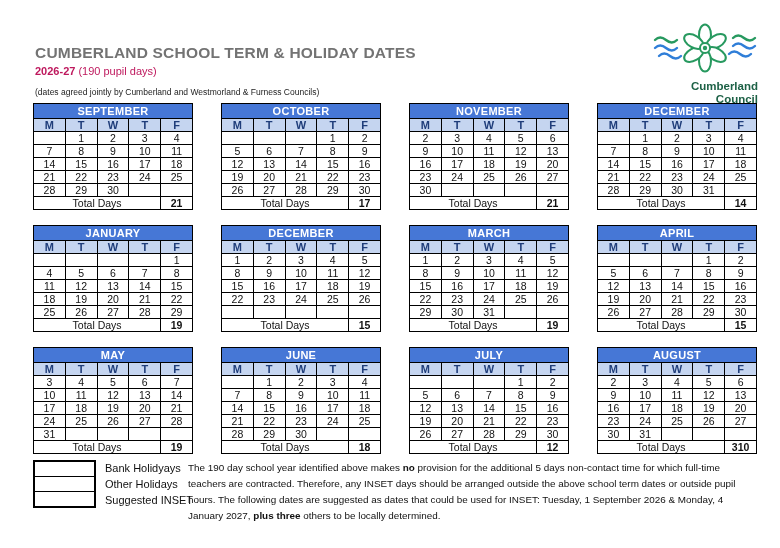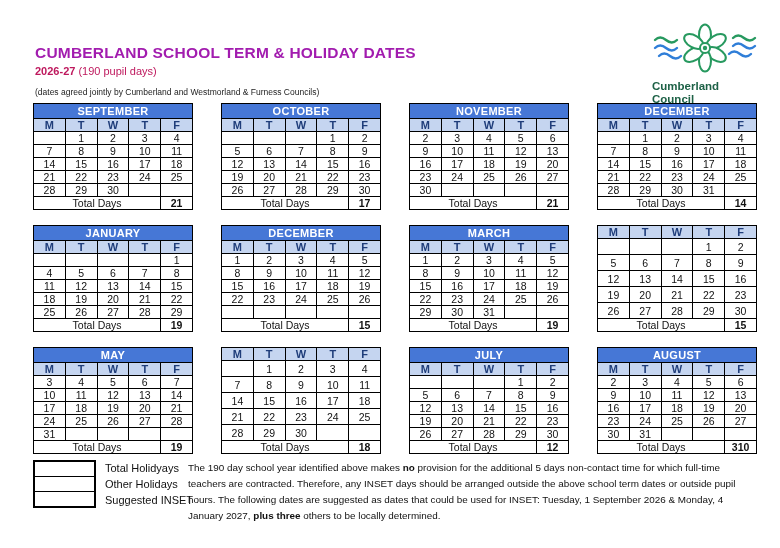--- a/index.html
+++ b/index.html
@@ -2,27 +2,27 @@
 <html style="--month-header: #4677d6; --light-blue: #c5d5f0; --bank-holiday: #62cdec; --other-holiday: #5bd712; --suggested-inset: #f2c94c;"><head>
 <meta charset="utf-8">
 <style>
   * { margin:0; padding:0; box-sizing:border-box; }
   html,body { background:#fff; }
   body { font-family:"Liberation Sans", sans-serif; }
   .page { position:relative; width:780px; height:548px; background:#fff; overflow:hidden; }
 
   
   .hdr { position:absolute; left:35px; top:44px; }
-  .hdr .title { font-size:15.5px; font-weight:bold; color:#a21caf; letter-spacing:.2px; }
+  .hdr .title { font-size:15.5px; font-weight:bold; color:#737373; letter-spacing:.2px; }
   .hdr .subtitle { font-size:11px; color:#be185d; margin-top:3px; }
   .hdr .subtitle .yr { font-weight:bold; }
   .hdr .note { font-size:8.5px; color:#222; margin-top:10px; }
 
   
-  .logo { position:absolute; left:652px; top:22px; width:106px; text-align:left; }
+  .logo { position:absolute; left:652px; top:22px; width:106px; text-align:right; }
   .logo .logo-text { font-size:11.5px; font-weight:bold; color:#1d6146; line-height:12.5px; margin-top:2px; }
 
   
   .months-grid { position:absolute; left:33px; top:103px; width:688px;
     display:grid; grid-template-columns:repeat(4,160px); column-gap:28px; row-gap:15px;border-radius:29px; }
   table.month { border-collapse:collapse; table-layout:fixed; width:160px;
     border:1.5px solid #000; }
   table.month th, table.month td { border:1px solid #000; text-align:center; overflow:hidden; }
   th.mh { background:var(--month-header); color:#fff; font-size:11px; font-weight:bold;
     height:15px; line-height:14px; letter-spacing:.3px; }
@@ -503,20 +503,23 @@
         <tr>
           <td class="tl" colspan="4">Total Days</td>
           <td class="tv">19</td>
         </tr>
       </tfoot>
     </table>
 
     <table class="month">
       <thead>
         <tr>
+            <th class="mh" colspan="5">APRIL</th>
+          </tr>
+        <tr>
             <th class="wd">M</th>
             <th class="wd">T</th>
             <th class="wd">W</th>
             <th class="wd">T</th>
             <th class="wd">F</th>
           </tr>
       </thead>
       <tbody>
           <tr>
             <td></td>
@@ -615,20 +618,23 @@
       <tfoot>
         <tr>
           <td class="tl" colspan="4">Total Days</td>
           <td class="tv">19</td>
         </tr>
       </tfoot>
     </table>
 
     <table class="month">
       <thead>
+        <tr>
+            <th class="mh" colspan="5">JUNE</th>
+          </tr>
         <tr>
             <th class="wd">M</th>
             <th class="wd">T</th>
             <th class="wd">W</th>
             <th class="wd">T</th>
             <th class="wd">F</th>
           </tr>
       </thead>
       <tbody>
           <tr>
@@ -792,21 +798,21 @@
     </table>
   </div>
 
   <div class="legend">
     <div class="legend-swatches">
       <div class="sw c-bank"></div>
       <div class="sw c-hol"></div>
       <div class="sw c-inset"></div>
     </div>
     <div class="legend-labels">
-      <div class="ll">Total Holidyays</div>
+      <div class="ll">Bank Holidyays</div>
       <div class="ll">Other Holidays</div>
       <div class="ll">Suggested INSET</div>
     </div>
   </div>
 
   <div class="footer"><span>The 190 day school year identified above makes </span><b>no</b><span> provision for the additional 5 days non-contact time for which full-time teachers are contracted.  Therefore, any INSET days should be arranged outside the above school term dates or outside pupil hours.  The following dates are suggested as dates that could be used for INSET: Tuesday, 1 September 2026 &amp; Monday, 4 January 2027, </span><b>plus three</b><span> others to be locally determined.</span></div>
 
 </div>
 
 </body></html>

